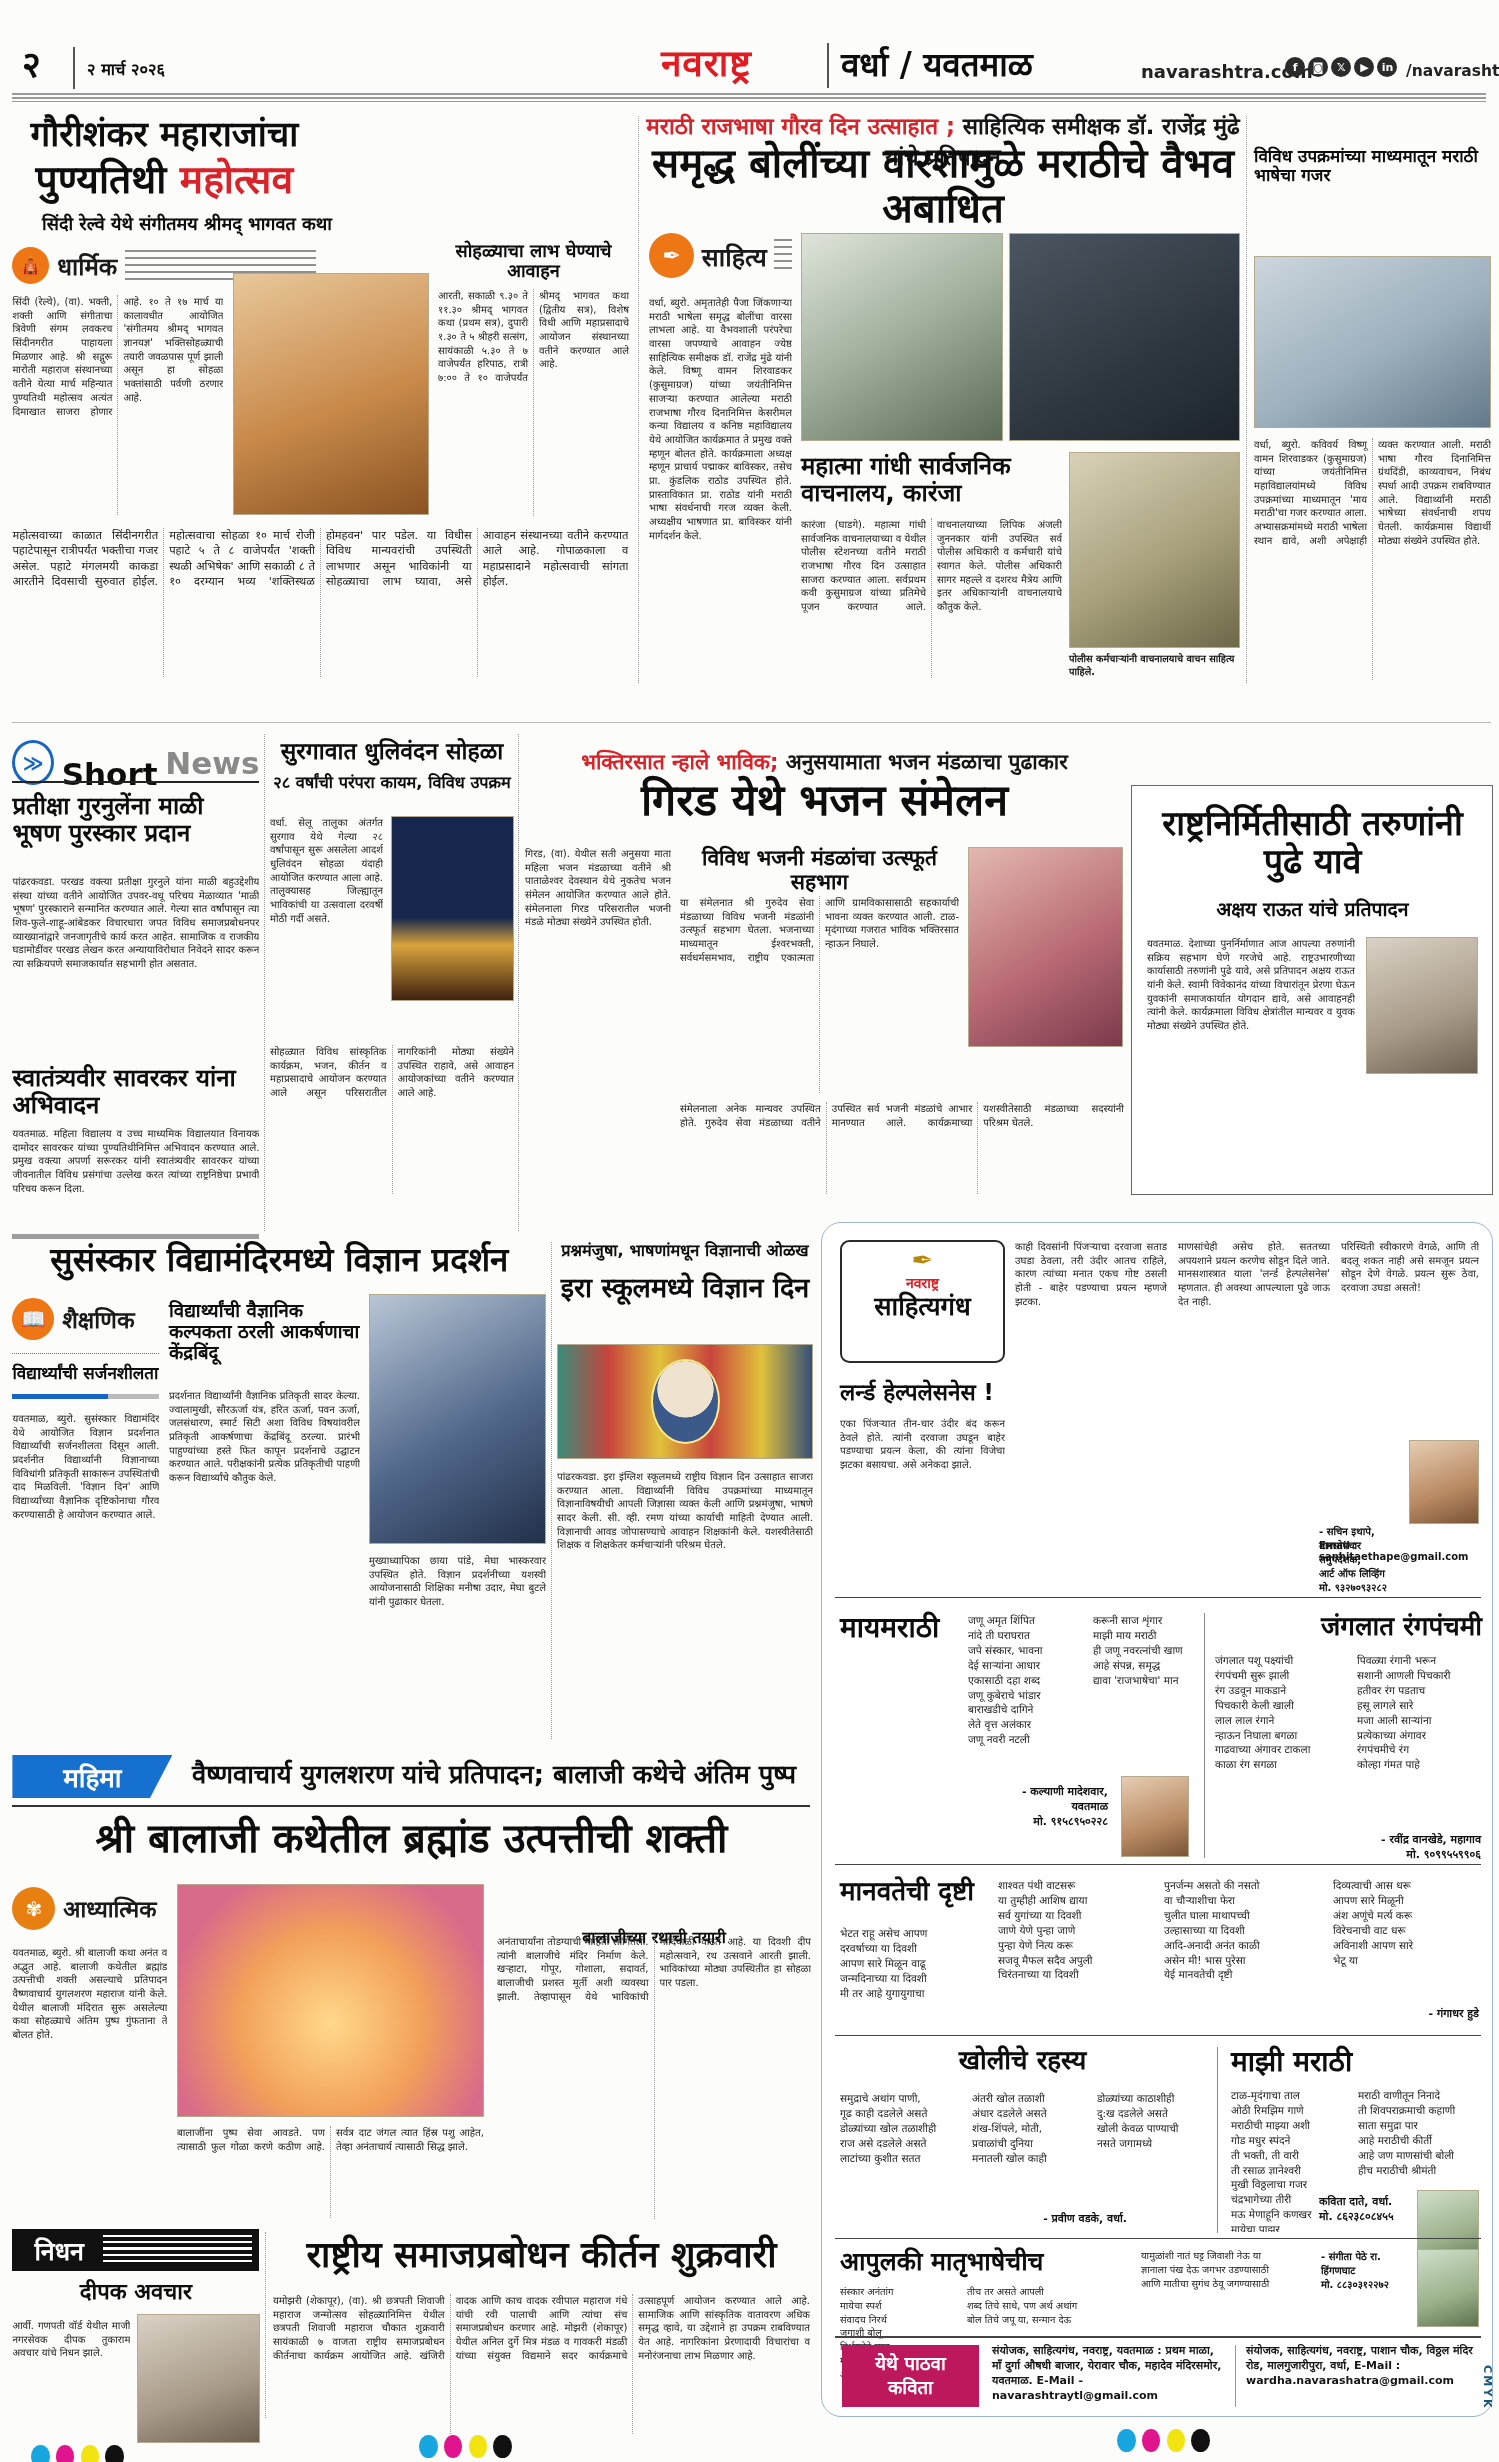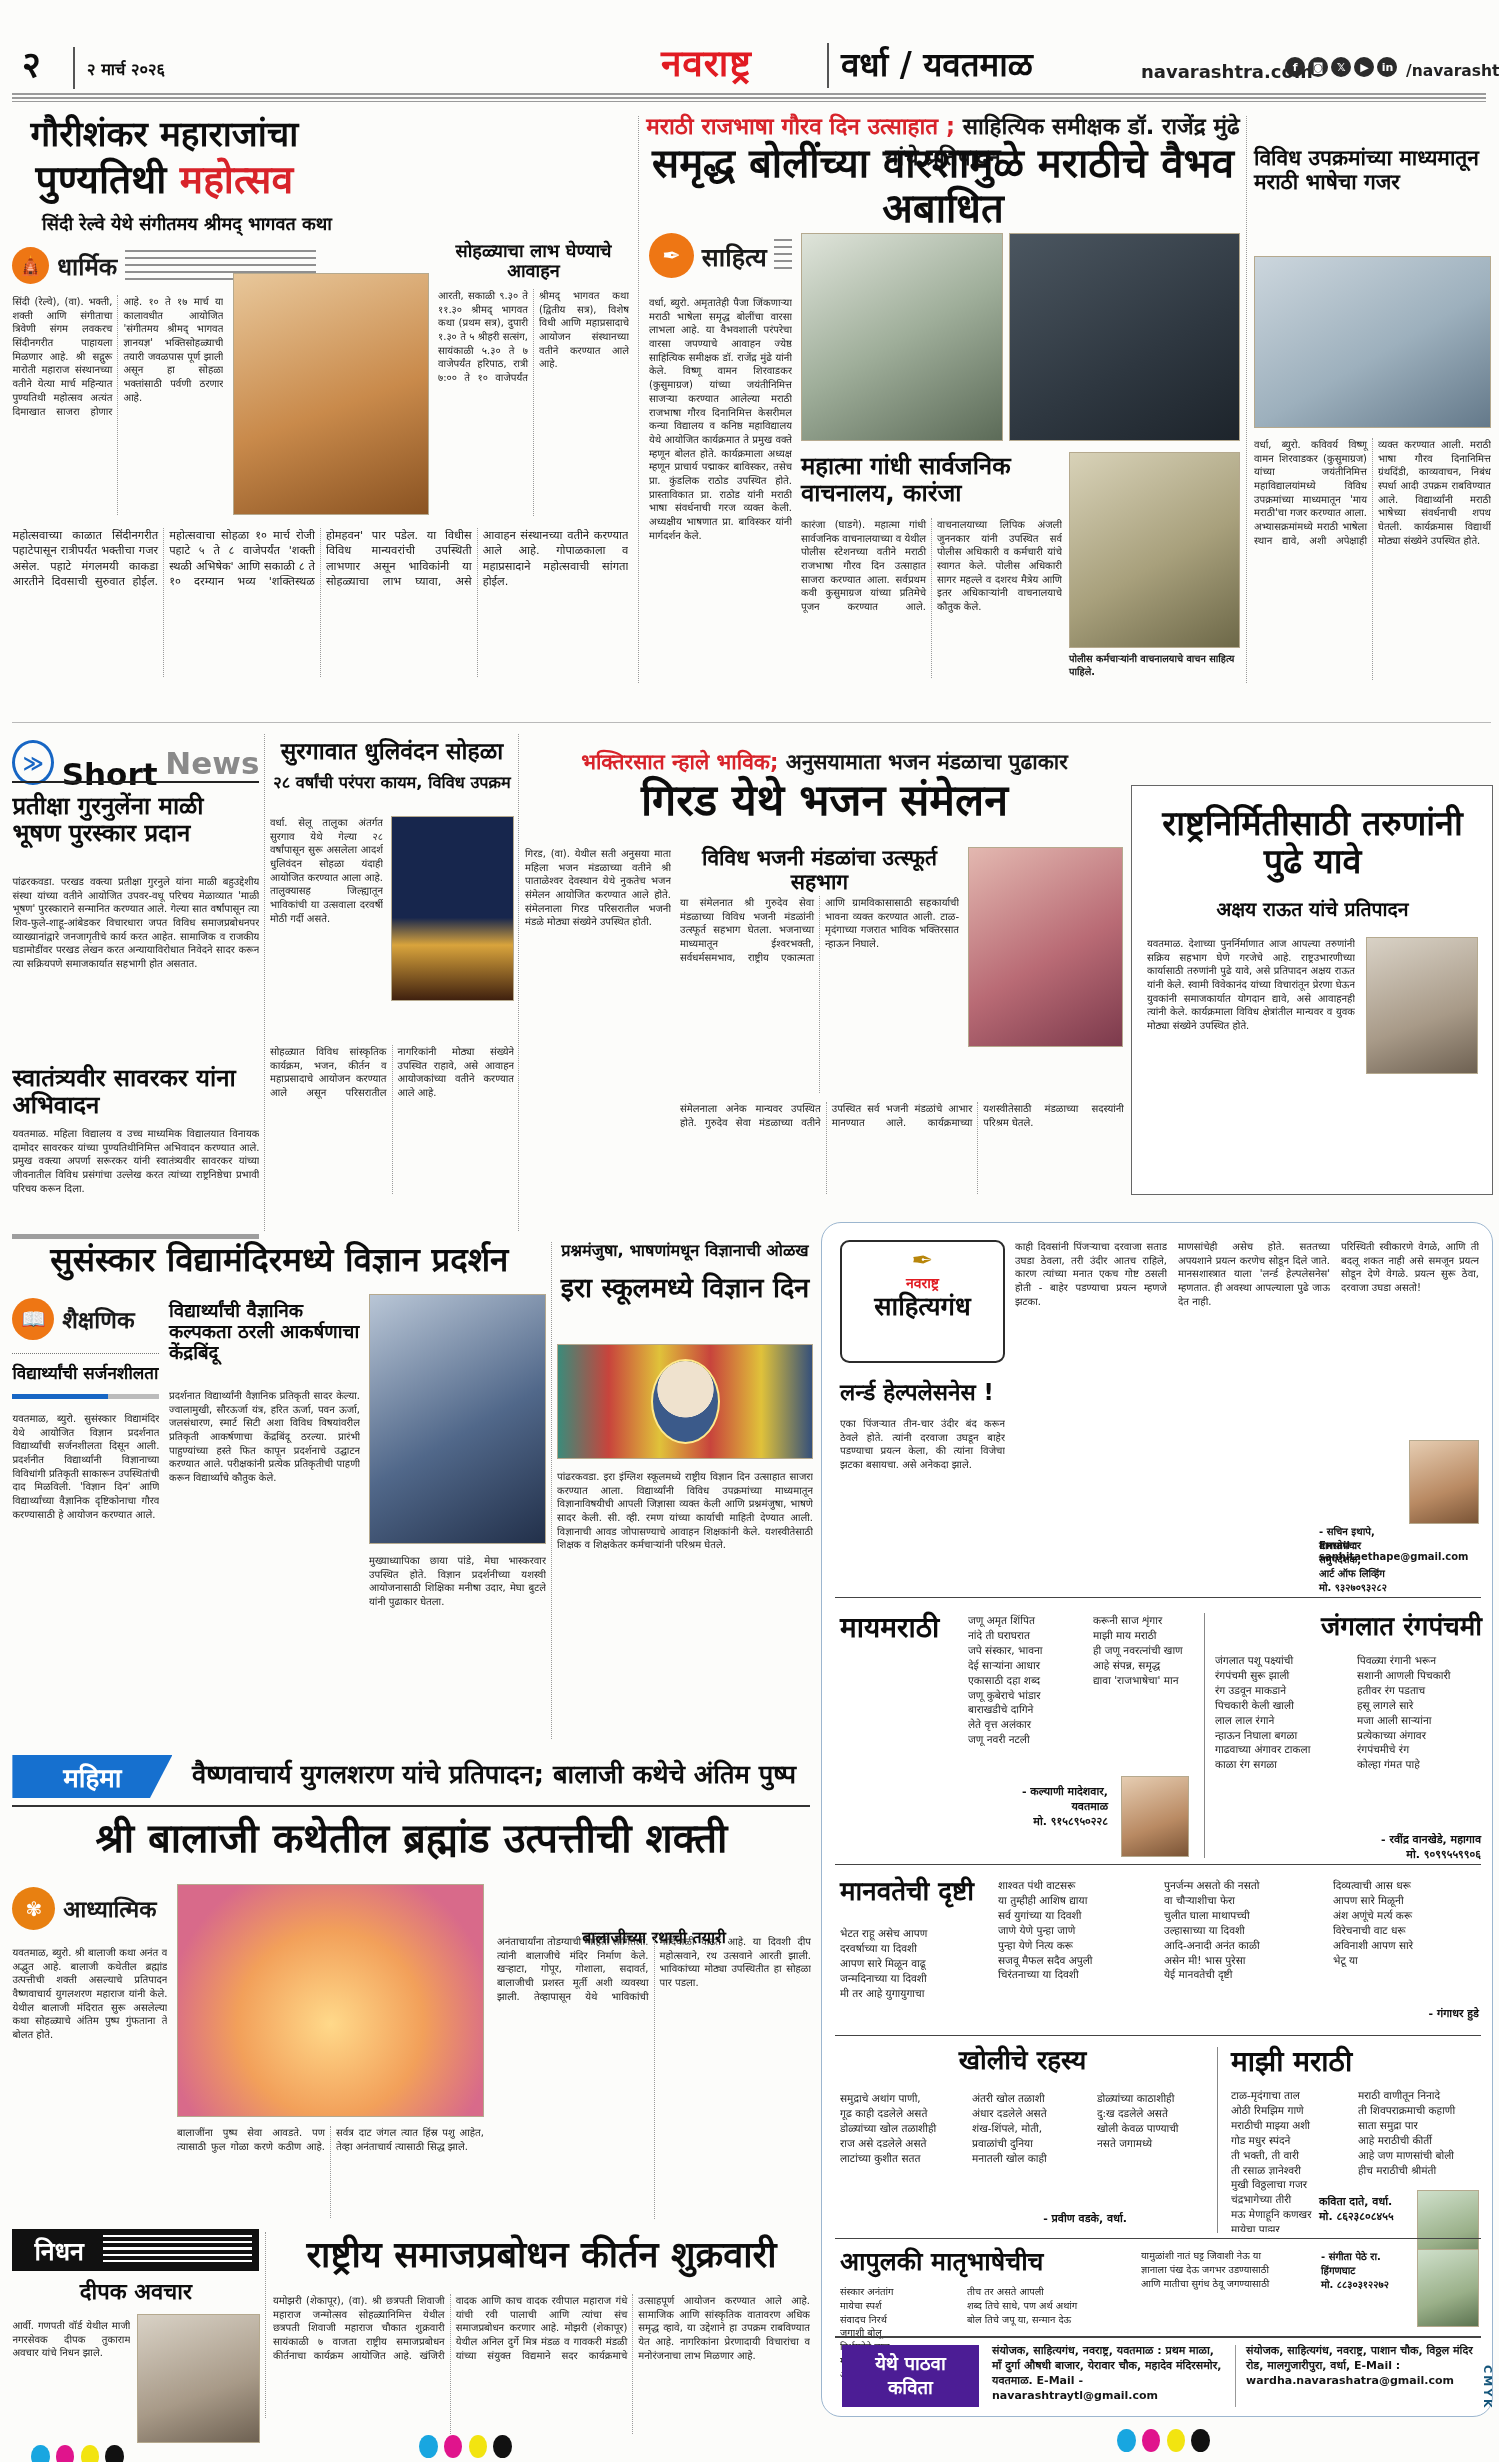--- a/index.html
+++ b/index.html
@@ -92,21 +92,21 @@
   </div>
   <div class="abs body sm" style="left:649px;top:296px;width:143px;height:382px;">वर्धा, ब्युरो. अमृतातेही पैजा जिंकणाऱ्या मराठी भाषेला समृद्ध बोलींचा वारसा लाभला आहे. या वैभवशाली परंपरेचा वारसा जपण्याचे आवाहन ज्येष्ठ साहित्यिक समीक्षक डॉ. राजेंद्र मुंढे यांनी केले. विष्णू वामन शिरवाडकर (कुसुमाग्रज) यांच्या जयंतीनिमित्त साजऱ्या करण्यात आलेल्या मराठी राजभाषा गौरव दिनानिमित्त केसरीमल कन्या विद्यालय व कनिष्ठ महाविद्यालय येथे आयोजित कार्यक्रमात ते प्रमुख वक्ते म्हणून बोलत होते. कार्यक्रमाला अध्यक्ष म्हणून प्राचार्य पद्माकर बाविस्कर, तसेच प्रा. कुंडलिक राठोड उपस्थित होते. प्रास्ताविकात प्रा. राठोड यांनी मराठी भाषा संवर्धनाची गरज व्यक्त केली. अध्यक्षीय भाषणात प्रा. बाविस्कर यांनी मार्गदर्शन केले.</div>
   <div class="abs photo p-speaker" style="left:801px;top:233px;width:202px;height:208px;"></div>
   <div class="abs photo p-banner" style="left:1009px;top:233px;width:231px;height:208px;"></div>
   <div class="abs hl" style="left:801px;top:453px;width:261px;font-size:24px;">महात्मा गांधी सार्वजनिक वाचनालय, कारंजा</div>
   <div class="abs body cols2 sm" style="left:801px;top:518px;width:261px;height:160px;">कारंजा (घाडगे). महात्मा गांधी सार्वजनिक वाचनालयाच्या व येथील पोलीस स्टेशनच्या वतीने मराठी राजभाषा गौरव दिन उत्साहात साजरा करण्यात आला. सर्वप्रथम कवी कुसुमाग्रज यांच्या प्रतिमेचे पूजन करण्यात आले. वाचनालयाच्या लिपिक अंजली जुननकार यांनी उपस्थित सर्व पोलीस अधिकारी व कर्मचारी यांचे स्वागत केले. पोलीस अधिकारी सागर महल्ले व दशरथ मैत्रेय आणि इतर अधिकाऱ्यांनी वाचनालयाचे कौतुक केले.</div>
   <div class="abs photo p-group" style="left:1069px;top:452px;width:171px;height:196px;"></div>
   <div class="abs cap" style="left:1069px;top:652px;width:171px;font-size:9.7px;font-weight:bold;">पोलीस कर्मचाऱ्यांनी वाचनालयाचे वाचन साहित्य पाहिले.</div>
   <div class="abs dotv" style="left:1246px;top:116px;height:567px;"></div>
 
-  <div class="abs hl" style="left:1254px;top:147px;width:237px;font-size:21px;">विविध उपक्रमांच्या माध्यमातून मराठी भाषेचा गजर</div>
+  <div class="abs hl" style="left:1254px;top:147px;width:237px;font-size:17px;">विविध उपक्रमांच्या माध्यमातून मराठी भाषेचा गजर</div>
   <div class="abs photo p-campus" style="left:1254px;top:256px;width:237px;height:172px;"></div>
   <div class="abs body cols2 sm" style="left:1254px;top:438px;width:237px;height:242px;">वर्धा, ब्युरो. कविवर्य विष्णू वामन शिरवाडकर (कुसुमाग्रज) यांच्या जयंतीनिमित्त महाविद्यालयांमध्ये विविध उपक्रमांच्या माध्यमातून 'माय मराठी'चा गजर करण्यात आला. अभ्यासक्रमांमध्ये मराठी भाषेला स्थान द्यावे, अशी अपेक्षाही व्यक्त करण्यात आली. मराठी भाषा गौरव दिनानिमित्त ग्रंथदिंडी, काव्यवाचन, निबंध स्पर्धा आदी उपक्रम राबविण्यात आले. विद्यार्थ्यांनी मराठी भाषेच्या संवर्धनाची शपथ घेतली. कार्यक्रमास विद्यार्थी मोठ्या संख्येने उपस्थित होते.</div>
 
   <div class="abs hline" style="left:12.4px;top:722px;width:1479px;"></div>
 
   <div class="abs" style="left:12.4px;top:734px;width:247px;display:flex;align-items:center;gap:7.8px;">
     <span style="width:39px;height:39px;border-radius:50%;border:3.9px solid #1766c4;color:#1766c4;display:flex;align-items:center;justify-content:center;font-size:20px;font-weight:bold;">≫</span>
     <span class="hl" style="font-size:31px;margin-top:23px;">Short</span>
     <span class="hl" style="font-size:31px;color:#8a8a8a;">News</span>
   </div>
@@ -304,21 +304,21 @@
 शब्द तिचे साधे, पण अर्थ अथांग
 बोल तिचे जपू या, सन्मान देऊ</div>
   <div class="abs poem" style="left:1141px;top:2249px;width:178px;height:93px;overflow:hidden;font-size:9.7px;">यामुळांशी नातं घट्ट जिवाशी नेऊ या
 ज्ञानाला पंख देऊ जगभर उडण्यासाठी
 आणि मातीचा सुगंध ठेवू जगण्यासाठी</div>
   <div class="abs pauthor" style="left:1321px;top:2249px;width:92px;text-align:left;font-size:10px;">- संगीता पेठे रा. हिंगणघाट
 मो. ८८३०३१२२७२</div>
   <div class="abs photo p-face2" style="left:1417px;top:2249px;width:62px;height:78px;"></div>
   <div class="abs ghr" style="left:835px;top:2336px;width:646px;height:1.6px;"></div>
 
-  <div class="abs ctr" style="left:842px;top:2345px;width:137px;height:62px;background:#4c1d95;color:#fff;font-weight:bold;font-size:18.6px;line-height:1.3;display:flex;flex-direction:column;justify-content:center;">
+  <div class="abs ctr" style="left:842px;top:2345px;width:137px;height:62px;background:#be185d;color:#fff;font-weight:bold;font-size:18.6px;line-height:1.3;display:flex;flex-direction:column;justify-content:center;">
     <span>येथे पाठवा</span>
     <span>कविता</span>
   </div>
   <div class="abs" style="left:992px;top:2344px;width:233px;font-size:11px;font-weight:bold;line-height:1.35;">संयोजक, साहित्यगंध, नवराष्ट्र, यवतमाळ : प्रथम माळा, माँ दुर्गा औषधी बाजार, येरावार चौक, महादेव मंदिरसमोर, यवतमाळ. E-Mail - navarashtraytl@gmail.com</div>
   <div class="abs" style="left:1235px;top:2345px;width:0.8px;height:62px;background:#999;"></div>
   <div class="abs" style="left:1246px;top:2344px;width:233px;font-size:11px;font-weight:bold;line-height:1.35;">संयोजक, साहित्यगंध, नवराष्ट्र, पाशान चौक, विठ्ठल मंदिर रोड, मालगुजारीपुरा, वर्धा, E-Mail : wardha.navarashatra@gmail.com</div>
 
   <div class="abs" style="left:12.4px;top:1755px;width:160px;height:43px;background:#1670cf;color:#fff;font-weight:bold;font-size:26px;display:flex;align-items:center;justify-content:center;clip-path:polygon(0 0,100% 0,86% 100%,0 100%);">
     <span>महिमा</span>
   </div>

